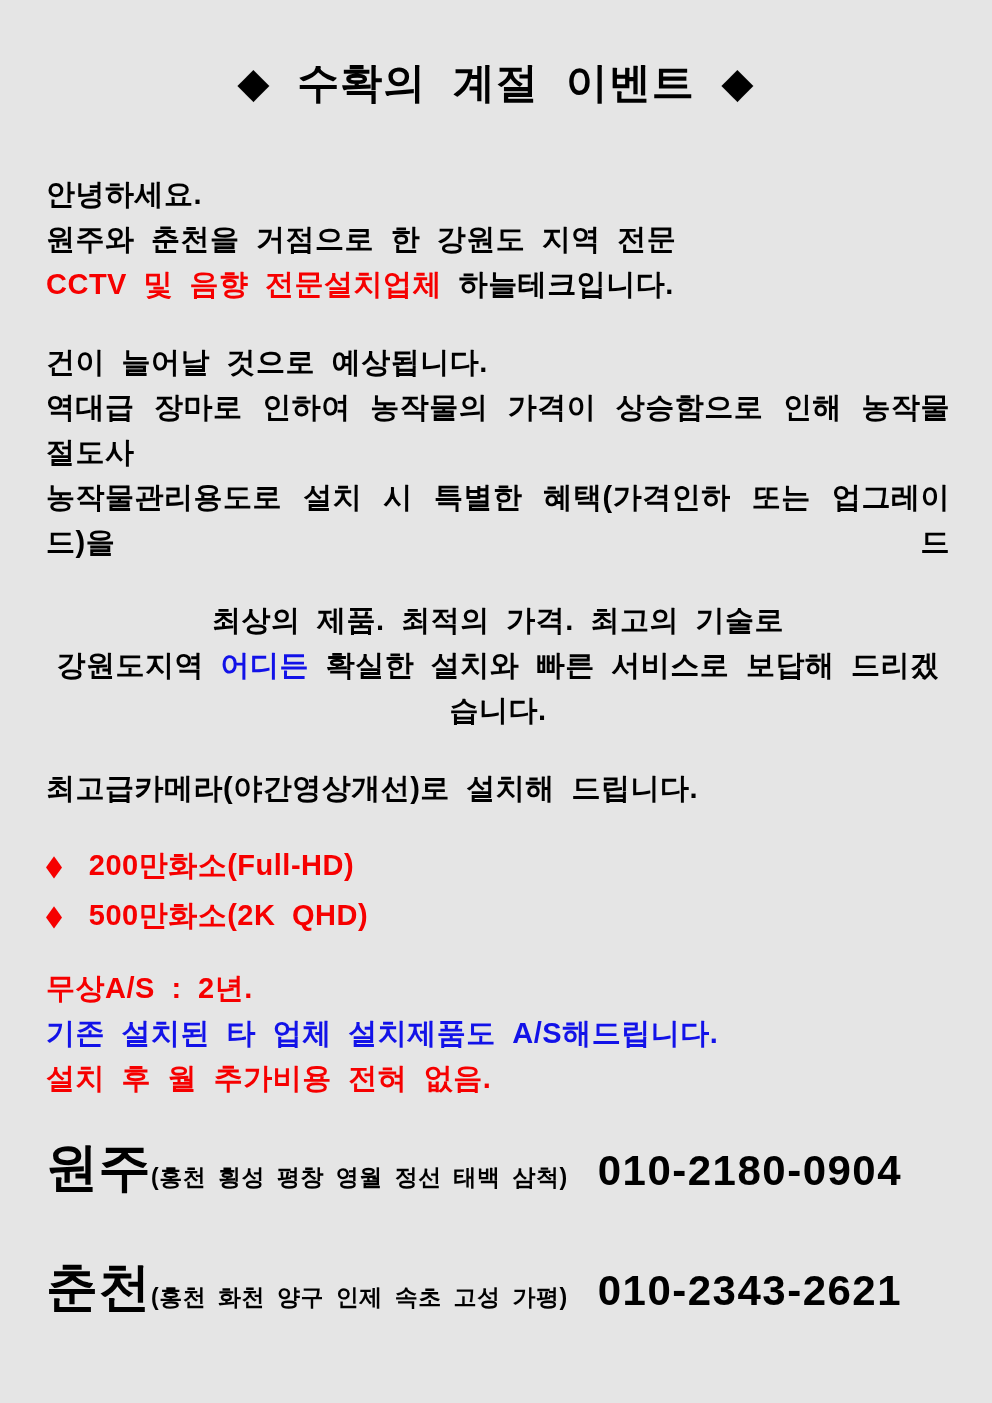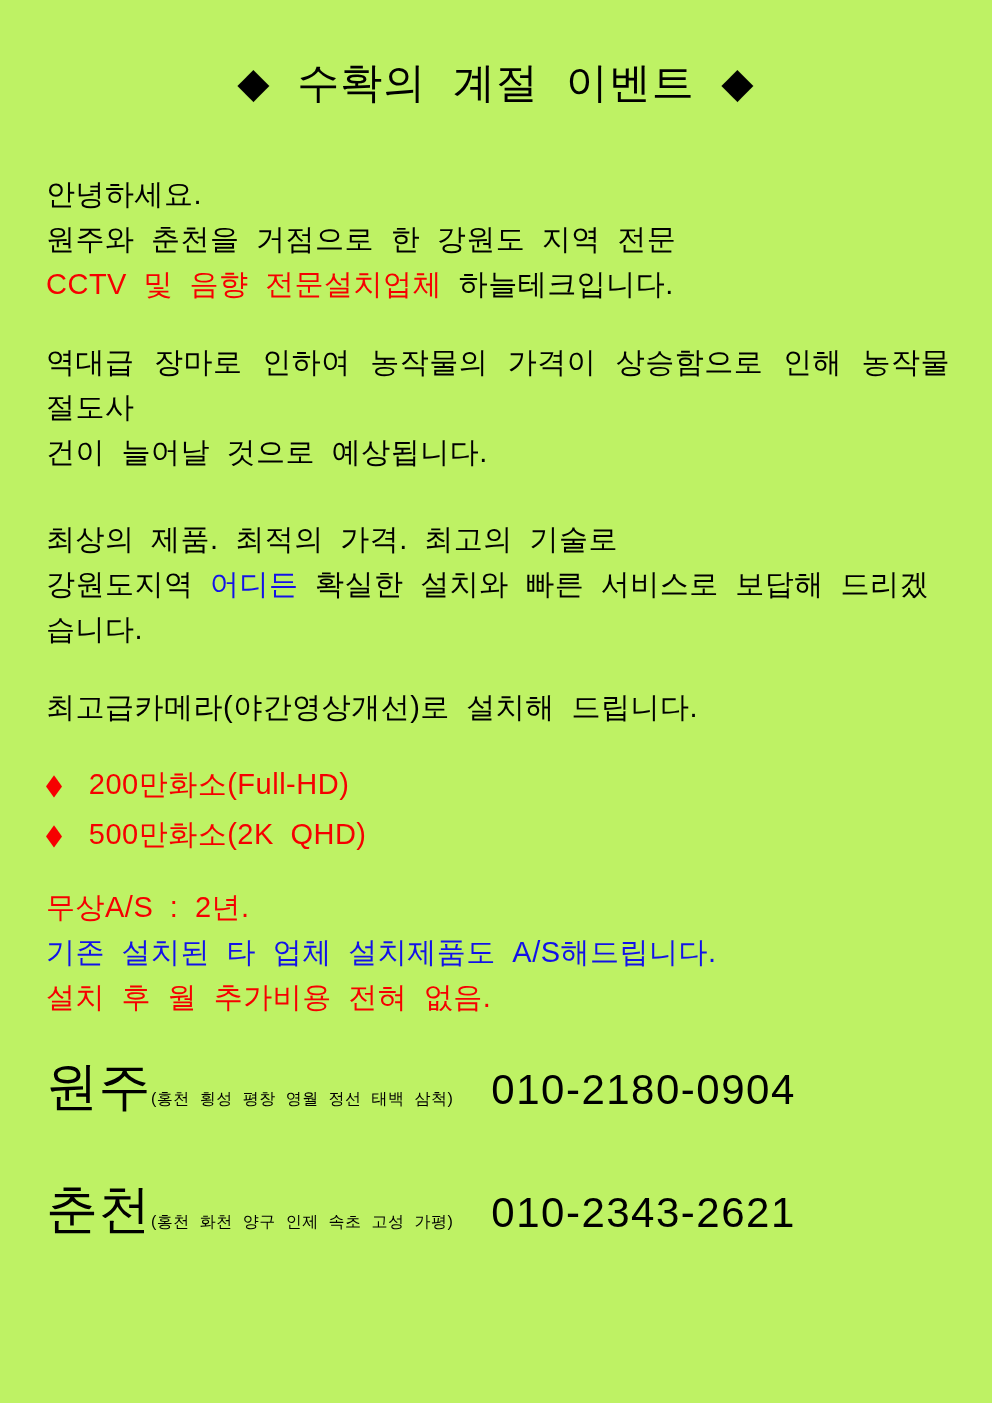--- a/index.html
+++ b/index.html
@@ -1,23 +1,23 @@
 <!DOCTYPE html>
 <html><head>
 <meta charset="utf-8">
 <style>
   * { margin: 0; padding: 0; box-sizing: border-box; }
   html, body { background: #ffffff; }
   .page {
     width: 992px;
     height: 1403px;
     margin: 0 auto;
-    background: #bef264;
+    background: #e5e5e5;
     font-family: "Liberation Sans", "DejaVu Sans", sans-serif;
-    font-weight: normal;
+    font-weight: bold;
     color: #000000;
     overflow: hidden;
   }
   .title {
     padding-top: 58px;
     text-align: center;
     font-size: 42px;
     letter-spacing: 1px;
     word-spacing: 14px;
     line-height: 50px;
@@ -33,21 +33,21 @@
   }
   .fill {
     text-align: justify;
     text-align-last: justify;
   }
   .red   { color: #f60000; }
   .blue  { color: #1212e8; }
   .black { color: #000000; }
   .intro   { margin-top: 64px; }
   .notice  { margin-top: 33px; }
-  .promise { margin-top: 42px; }
+  .promise { margin-top: 33px; text-align: center; }
   .camera  { margin-top: 33px; }
   .bullets { margin-top: 32px; }
   .bullet-line {
     font-size: 29px;
     line-height: 45px;
     margin-bottom: 5px;
     word-spacing: 8px;
     letter-spacing: 0.5px;
     color: #f60000;
   }
@@ -63,48 +63,49 @@
     align-items: baseline;
     line-height: 52px;
   }
   .contact-1 { margin-top: 40px; }
   .contact-2 { margin-top: 58px; }
   .city {
     font-size: 52px;
     letter-spacing: 0.5px;
   }
   .regions {
-    font-size: 16px;
+    font-size: 23px;
     word-spacing: 5px;
     letter-spacing: 0.5px;
   }
   .phone {
     font-size: 42px;
-    margin-left: 38px;
+    margin-left: 30px;
     letter-spacing: 1.5px;
   }
 </style>
 </head>
 <body>
 
 <div class="page">
 
   <div class="title">◆ 수확의 계절 이벤트 ◆</div>
 
   <div class="content">
 
     <div class="intro">
       <div class="line">안녕하세요.</div>
       <div class="line">원주와 춘천을 거점으로 한 강원도 지역 전문</div>
       <div class="line"><span class="red">CCTV 및 음향 전문설치업체</span><span class="black"> 하늘테크입니다.</span></div>
     </div>
 
     <div class="notice">
+      <div class="line">건이 늘어날 것으로 예상됩니다.</div>
       <div class="line fill">역대급 장마로 인하여 농작물의 가격이 상승함으로 인해 농작물 절도사</div>
-      <div class="line">건이 늘어날 것으로 예상됩니다.</div>
+      <div class="line fill">농작물관리용도로 설치 시 특별한 혜택(가격인하 또는 업그레이드)을 드</div>
     </div>
 
     <div class="promise">
       <div class="line">최상의 제품. 최적의 가격. 최고의 기술로</div>
       <div class="line"><span class="black">강원도지역 </span><span class="blue">어디든</span><span class="black"> 확실한 설치와 빠른 서비스로 보답해 드리겠습니다.</span></div>
     </div>
 
     <div class="camera">
       <div class="line">최고급카메라(야간영상개선)로 설치해 드립니다.</div>
     </div>

